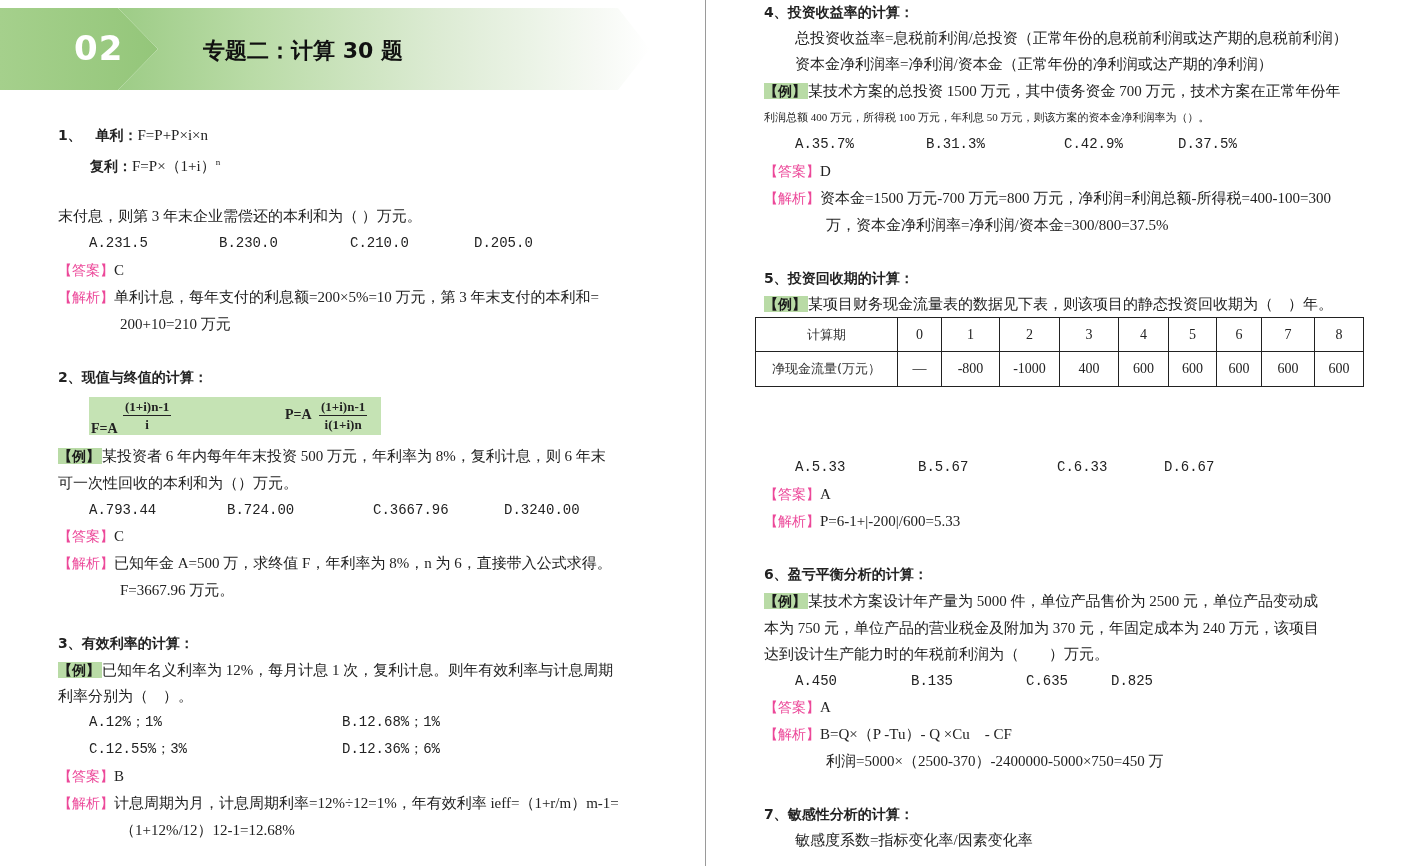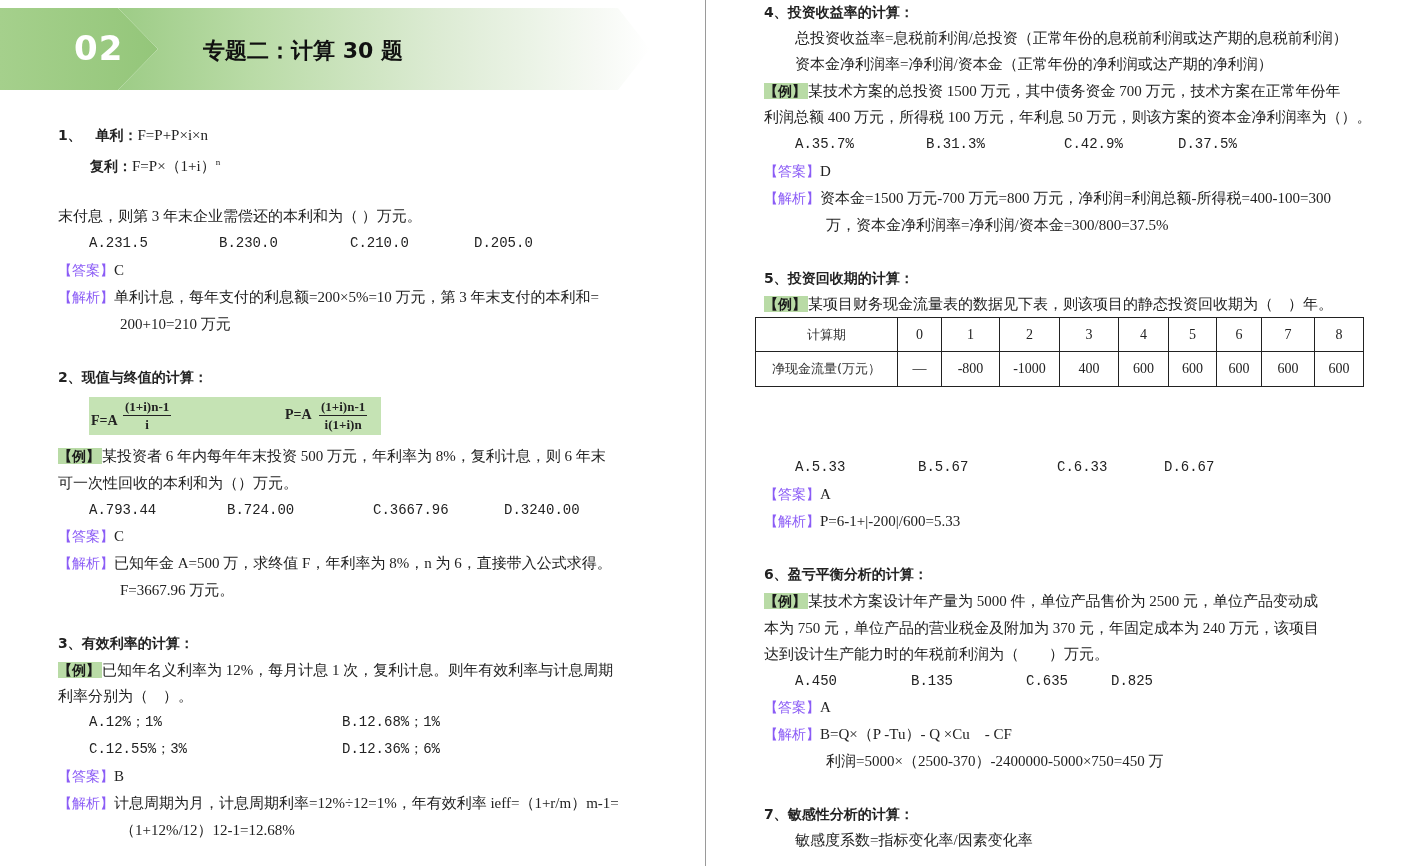--- a/index.html
+++ b/index.html
@@ -19,21 +19,21 @@
      background:linear-gradient(90deg,#9dcc86 0%,#b9dba6 25%,#dcebd3 60%,#f6f9f4 90%,#ffffff 100%);
      clip-path:polygon(0 0,500px 0,532px 41px,500px 82px,0 82px,40px 41px); }
   .banner-num { position:absolute; left:74px; top:20px; font-family:"DejaVu Sans",sans-serif; font-weight:bold;
      font-size:34px; color:#fff; letter-spacing:1px; }
   .banner-title { position:absolute; left:203px; top:28px; font-family:"DejaVu Sans",sans-serif; font-weight:bold;
      font-size:22px; color:#111; }
 
   .line { position:absolute; font-size:15px; line-height:20px; white-space:nowrap; }
   .sec-title { font-weight:bold; font-family:"DejaVu Sans",sans-serif; font-size:14px; }
   .tag-ex { background:#b9dba6; font-weight:bold; color:#1a1a1a; padding:0 2px 0 0; font-family:"DejaVu Sans",sans-serif; font-size:14px; }
-  .tag-ans { color:#8b5cf6; font-family:"DejaVu Sans",sans-serif; font-size:14px; }
+  .tag-ans { color:#ec4899; font-family:"DejaVu Sans",sans-serif; font-size:14px; }
   .opt { position:absolute; font-family:"Liberation Mono","DejaVu Sans Mono",monospace; font-size:14px; line-height:20px; white-space:nowrap;text-align:right; }
   sup { font-size:9px; }
 
   .formula-box { position:absolute; left:89px; top:397px; width:292px; height:38px; background:#c5e3b4; }
   .fx { position:absolute; font-weight:bold; font-size:14px; font-family:"Liberation Serif",serif; }
   .frac { position:absolute; text-align:center; font-weight:bold; font-size:13px; }
   .frac .num { border-bottom:1px solid #222; padding:0 2px; line-height:17px; }
   .frac .den { line-height:18px; }
 
   table.cash { position:absolute; left:755px; top:317px; border-collapse:collapse; font-size:14px; }
@@ -66,21 +66,21 @@
   <div class="line" style="left:58px;top:260px;">
     <span class="tag-ans">【答案】</span><span>C</span>
   </div>
   <div class="line" style="left:58px;top:287px;">
     <span class="tag-ans">【解析】</span><span>单利计息，每年支付的利息额=200×5%=10 万元，第 3 年末支付的本利和=</span>
   </div>
   <div class="line" style="left:120px;top:314px;">200+10=210 万元</div>
 
   <div class="line sec-title" style="left:58px;top:367px;">2、现值与终值的计算：</div>
   <div class="formula-box">
-    <div class="fx" style="left:2px;top:16px;">F=A</div>
+    <div class="fx" style="left:2px;top:24px;">F=A</div>
     <div class="frac" style="left:34px;top:1px;">
       <div class="num">(1+i)n-1</div>
       <div class="den">i</div>
     </div>
     <div class="fx" style="left:196px;top:10px;">P=A</div>
     <div class="frac" style="left:230px;top:1px;">
       <div class="num">(1+i)n-1</div>
       <div class="den">i(1+i)n</div>
     </div>
   </div>
@@ -121,21 +121,21 @@
 <div class="divider"></div>
 
 <div id="right-page" class="page"></div>
 
 <div class="line sec-title" style="left:764px;top:2px;">4、投资收益率的计算：</div>
 <div class="line" style="left:795px;top:28px;">总投资收益率=息税前利润/总投资（正常年份的息税前利润或达产期的息税前利润）</div>
 <div class="line" style="left:795px;top:54px;">资本金净利润率=净利润/资本金（正常年份的净利润或达产期的净利润）</div>
 <div class="line" style="left:764px;top:81px;">
   <span class="tag-ex">【例】</span><span>某技术方案的总投资 1500 万元，其中债务资金 700 万元，技术方案在正常年份年</span>
 </div>
-<div class="line" style="left:764px;top:107px;font-size:15px;">利润总额 400 万元，所得税 100 万元，年利息 50 万元，则该方案的资本金净利润率为（）。</div>
+<div class="line" style="left:764px;top:107px;font-size:11px;">利润总额 400 万元，所得税 100 万元，年利息 50 万元，则该方案的资本金净利润率为（）。</div>
 <div class="opt" style="left:795px;top:134px;">A.35.7%</div>
 <div class="opt" style="left:926px;top:134px;">B.31.3%</div>
 <div class="opt" style="left:1064px;top:134px;">C.42.9%</div>
 <div class="opt" style="left:1178px;top:134px;">D.37.5%</div>
 <div class="line" style="left:764px;top:161px;">
   <span class="tag-ans">【答案】</span><span>D</span>
 </div>
 <div class="line" style="left:764px;top:188px;">
   <span class="tag-ans">【解析】</span><span>资本金=1500 万元-700 万元=800 万元，净利润=利润总额-所得税=400-100=300</span>
 </div>

